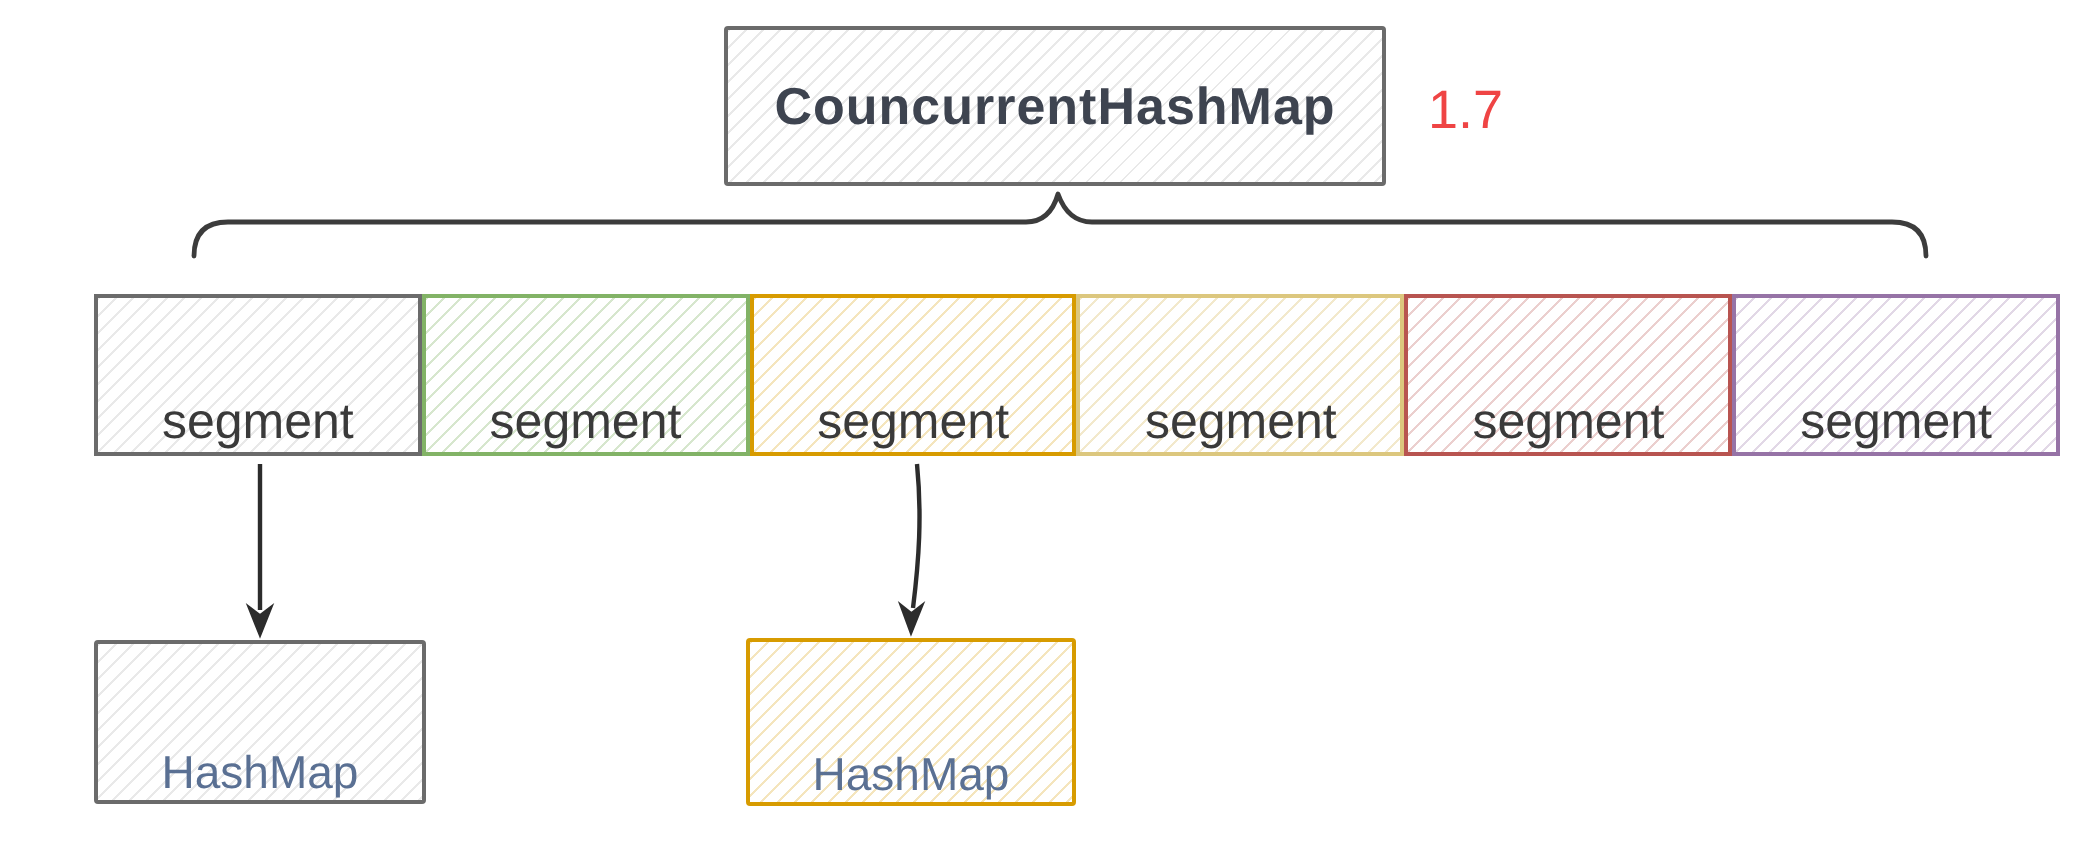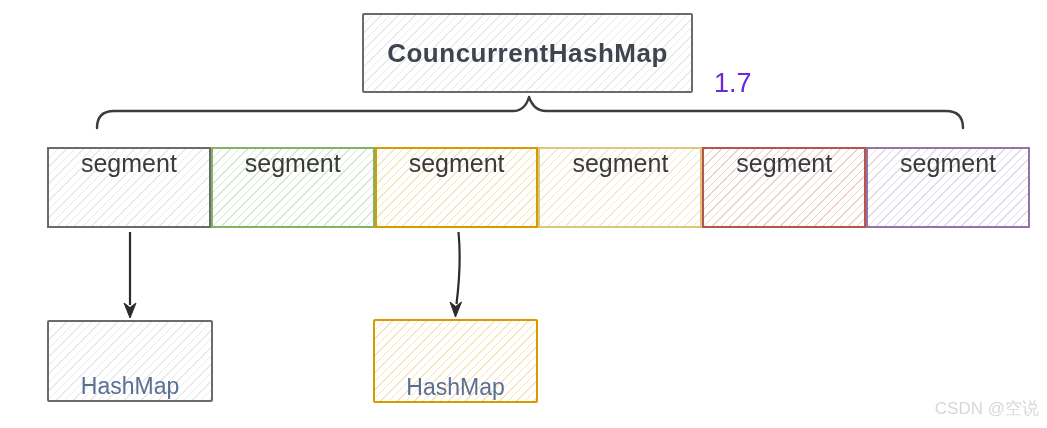--- a/index.html
+++ b/index.html
@@ -32,30 +32,30 @@
   .b-red   {border:2px solid #b85450;}
   .b-purple{border:2px solid #9673a6;}
 
   #title-box{
     left:362px;top:13px;width:331px;height:80px;
     font-weight:bold;font-size:26px;color:#3e4450;
     letter-spacing:0.5px;
   }
   #version-label{
     position:absolute;left:714px;top:40px;
-    font-size:27px;color:#6d28d9;margin-top:28px;
+    font-size:27px;color:#ef4444;
   }
   #segment-row{
     position:absolute;left:47px;top:147px;width:983px;height:81px;
     display:flex;
   }
   .seg{
     flex:1 1 0;
     box-sizing:border-box;
-    display:flex;align-items:flex-start;justify-content:center;
+    display:flex;align-items:flex-end;justify-content:center;
     font-size:25px;color:#3a3a3a;
     background-color:#ffffff;
   }
   .hashmap{
     font-size:23px;color:#5a7093;align-items:flex-end;
   }
   #hashmap-1{left:47px;top:320px;width:166px;height:82px;}
   #hashmap-2{left:373px;top:319px;width:165px;height:84px;}
   #connector-layer{
     position:absolute;left:0;top:0;width:1047px;height:428px;
@@ -112,15 +112,14 @@
     </div>
   </div>
 
   <div id="hashmap-1" class="box hashmap b-gray hatch-gray">
     <span>HashMap</span>
   </div>
   <div id="hashmap-2" class="box hashmap b-orange hatch-orange">
     <span>HashMap</span>
   </div>
 
-  <div id="watermark">CSDN @空说</div>
 
 </div>
 
 </body></html>

